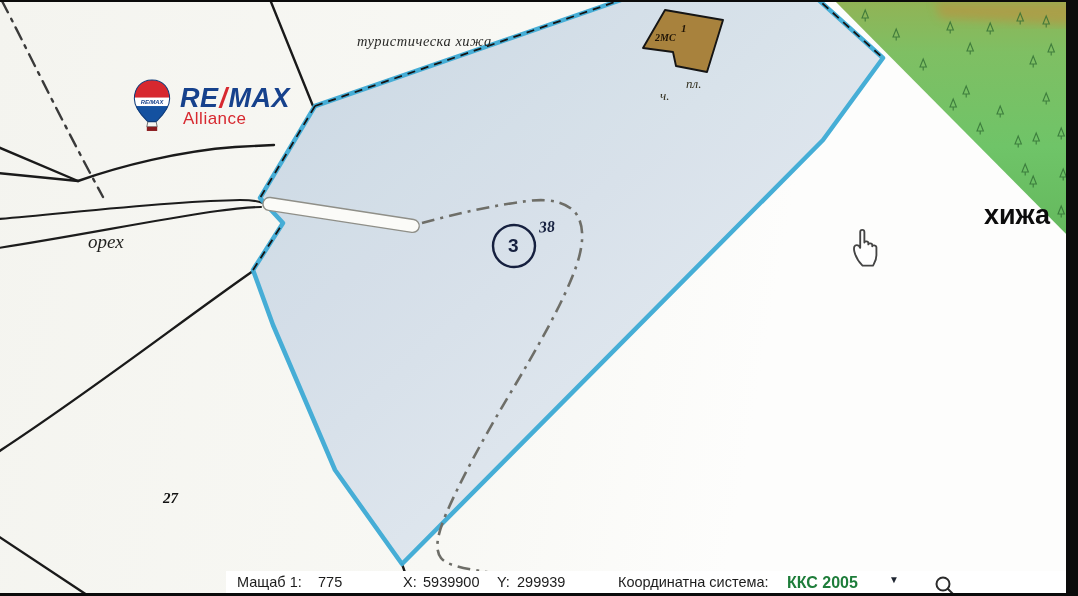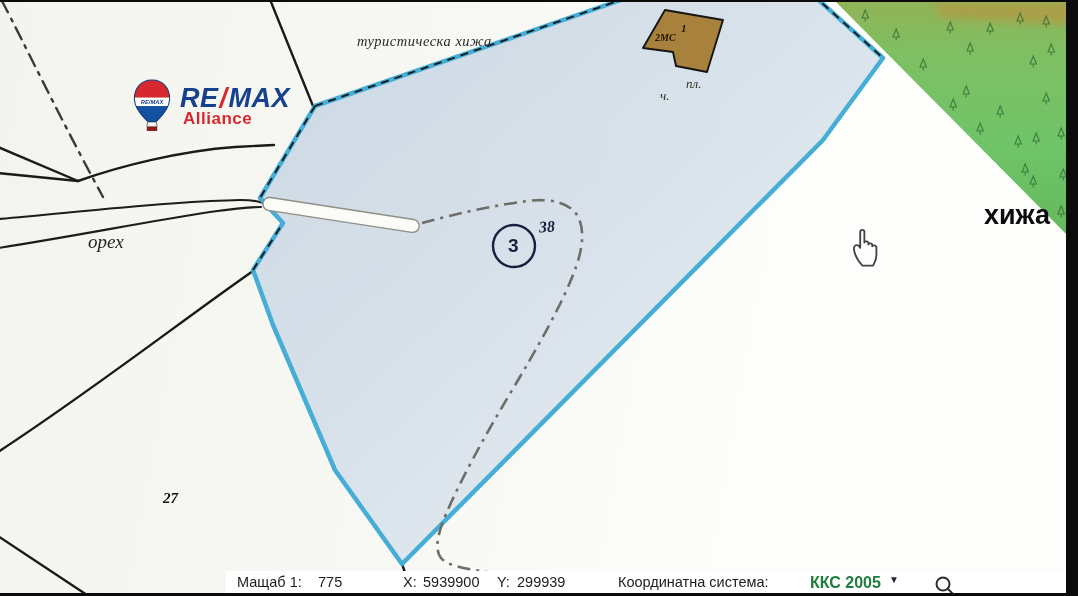--- a/index.html
+++ b/index.html
@@ -20,21 +20,21 @@
   .lbl-38{font-family:"Liberation Serif",serif;font-style:italic;font-weight:bold;
           font-size:16px;color:var(--navy-ink);}
   .lbl-3{font-size:19px;font-weight:bold;color:var(--navy-ink);}
   .lbl-bld{font-family:"Liberation Serif",serif;font-style:italic;font-weight:bold;
            font-size:10px;color:#201507;}
   .lbl-small{font-family:Liberation Serif, serif;font-style:italic;font-size:13px;color:#33301f;}
   
   .remax-text{font-size:27px;font-weight:800;font-style:italic;letter-spacing:.5px;
               color:var(--remax-blue);line-height:1;}
   .remax-text .slash{color:var(--remax-red);padding:0 1px;}
-  .alliance-text{font-size:17px;font-weight:700;color:var(--remax-red);
+  .alliance-text{font-size:17px;font-weight:400;color:var(--remax-red);
                  letter-spacing:.5px;line-height:1;}
   
   .toolbar{position:absolute;left:226px;top:571px;width:840px;height:25px;
            background:#ffffff;z-index:40;font-size:14.5px;color:#1c1c1c;}
   .toolbar span{position:absolute;top:3px;white-space:nowrap;}
   .crs-value{font-weight:bold;font-size:16px;color:var(--crs-green);top:2px;}
   .dd-arrow{font-size:10px;color:#1e2430;top:6px;cursor:pointer;}
   .search-btn{position:absolute;left:707px;top:0px;width:26px;height:25px;cursor:pointer;}
   svg text{font-family:"Liberation Sans",sans-serif;}
 </style>
@@ -178,21 +178,21 @@
   </svg>
 
   <div class="toolbar">
     <span style="left:11px">Мащаб 1:</span>
     <span style="left:92px">775</span>
     <span style="left:177px">X:</span>
     <span style="left:197px">5939900</span>
     <span style="left:271px">Y:</span>
     <span style="left:291px">299939</span>
     <span style="left:392px">Координатна система:</span>
-    <span class="crs-value" style="left:584px">ККС 2005</span>
+    <span class="crs-value" style="left:561px">ККС 2005</span>
     <span class="dd-arrow" style="left:663px">▼</span>
     <span class="search-btn">
       <svg width="24" height="24" viewBox="0 0 24 24">
         <circle cx="10" cy="10" r="6.5" fill="none" stroke="#2b2b2b" stroke-width="2"></circle>
         <line x1="15" y1="15" x2="21" y2="21" stroke="#2b2b2b" stroke-width="2" stroke-linecap="round"></line>
       </svg>
     </span>
   </div>
 
   <div class="bar" style="right:0;top:0;width:12px;height:596px"></div>

